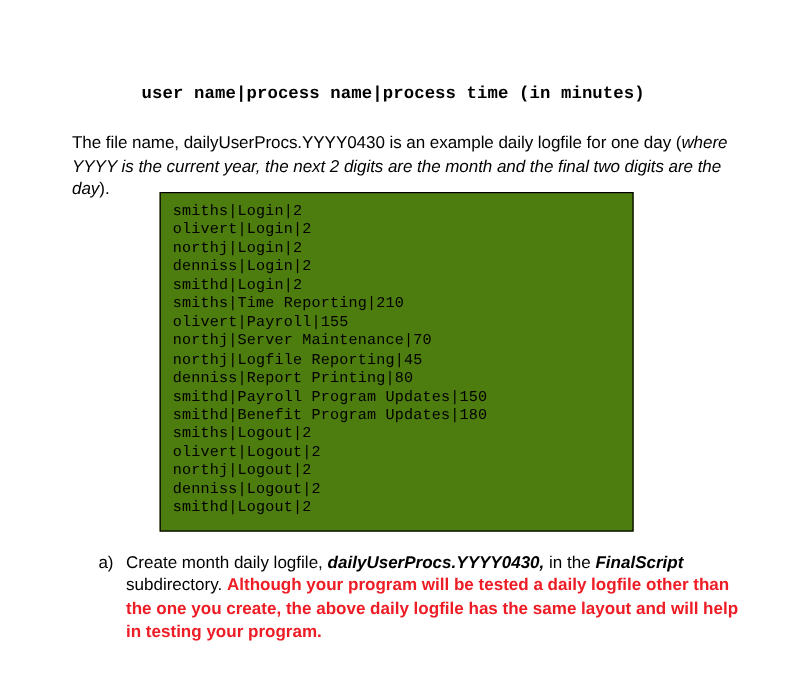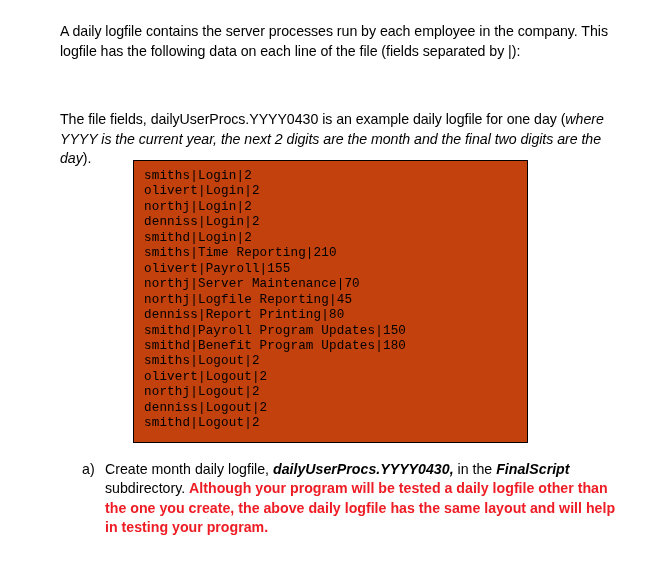--- a/index.html
+++ b/index.html
@@ -62,21 +62,21 @@
 
   
   #logfile-box {
     position: absolute;
     left: 133px;
     top: 160px;
     width: 395px;
     height: 283px;
     box-sizing: border-box;
     border: 1px solid #000000;
-    background: #c2410c;
+    background: #4d7c0f;
   }
   #logfile-lines {
     padding: 8px 0 0 10px;
     font-family: "Liberation Mono", "DejaVu Sans Mono", monospace;
     font-size: 12.6px;
     line-height: 15.45px;
     white-space: pre;
     color: #000;
     letter-spacing: 0.15px;
   }
@@ -106,24 +106,24 @@
   .emphasis-red {
     color: #EE1C25;
     font-weight: bold;
   }
 </style>
 </head>
 <body>
 
 <div class="page">
 
-  <p class="para" id="intro-paragraph">A daily logfile contains the server processes run by each employee in the company.  This logfile has the following data on each line of the file (fields separated by |):</p>
 
+  <div id="format-spec">user name|process name|process time (in minutes)</div>
 
-  <p class="para" id="example-paragraph"><span>The file fields, </span><b>dailyUserProcs.YYYY0430</b><span> is an example daily logfile for one day (</span><i>where YYYY is the current year, the next 2 digits are the month and the final two digits are the day</i><span>).</span></p>
+  <p class="para" id="example-paragraph"><span>The file name, </span><b>dailyUserProcs.YYYY0430</b><span> is an example daily logfile for one day (</span><i>where YYYY is the current year, the next 2 digits are the month and the final two digits are the day</i><span>).</span></p>
 
   <div id="logfile-box">
     <div id="logfile-lines"><span class="logline">smiths|Login|2</span><span class="logline">olivert|Login|2</span><span class="logline">northj|Login|2</span><span class="logline">denniss|Login|2</span><span class="logline">smithd|Login|2</span><span class="logline">smiths|Time Reporting|210</span><span class="logline">olivert|Payroll|155</span><span class="logline">northj|Server Maintenance|70</span><span class="logline">northj|Logfile Reporting|45</span><span class="logline">denniss|Report Printing|80</span><span class="logline">smithd|Payroll Program Updates|150</span><span class="logline">smithd|Benefit Program Updates|180</span><span class="logline">smiths|Logout|2</span><span class="logline">olivert|Logout|2</span><span class="logline">northj|Logout|2</span><span class="logline">denniss|Logout|2</span><span class="logline">smithd|Logout|2</span></div>
   </div>
 
   <div id="task-item-a">
     <span id="task-marker-a">a)</span>
     <span id="task-text-a"><span>Create month daily logfile, </span><b>dailyUserProcs.YYYY0430,</b><span> in the </span><b>FinalScript</b><span> subdirectory.  </span><span class="emphasis-red">Although your program will be tested a daily logfile other than the one you create, the above daily logfile has the same layout and will help in testing your program.</span></span>
   </div>
 

